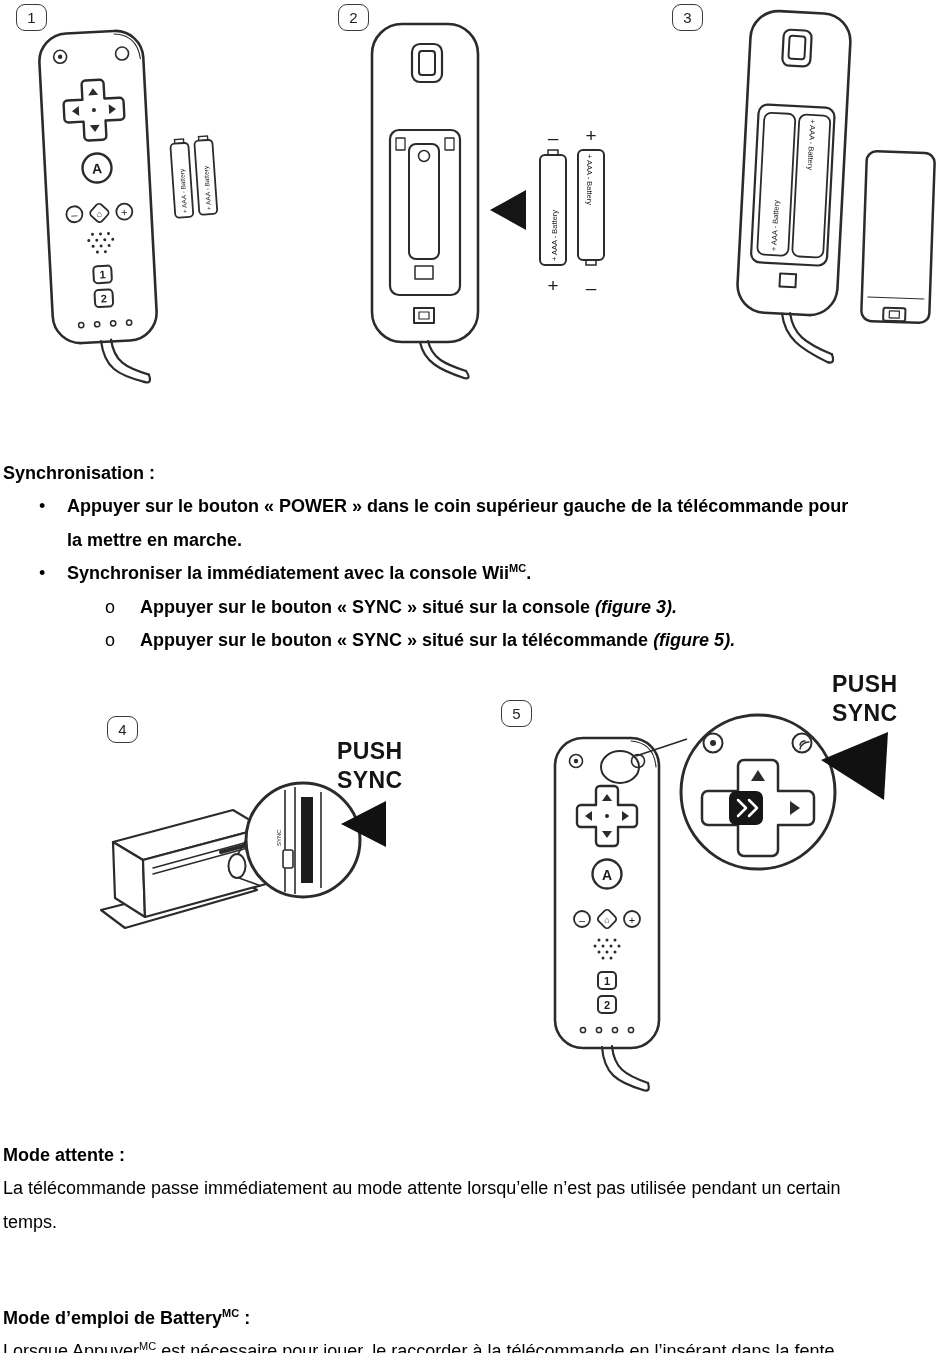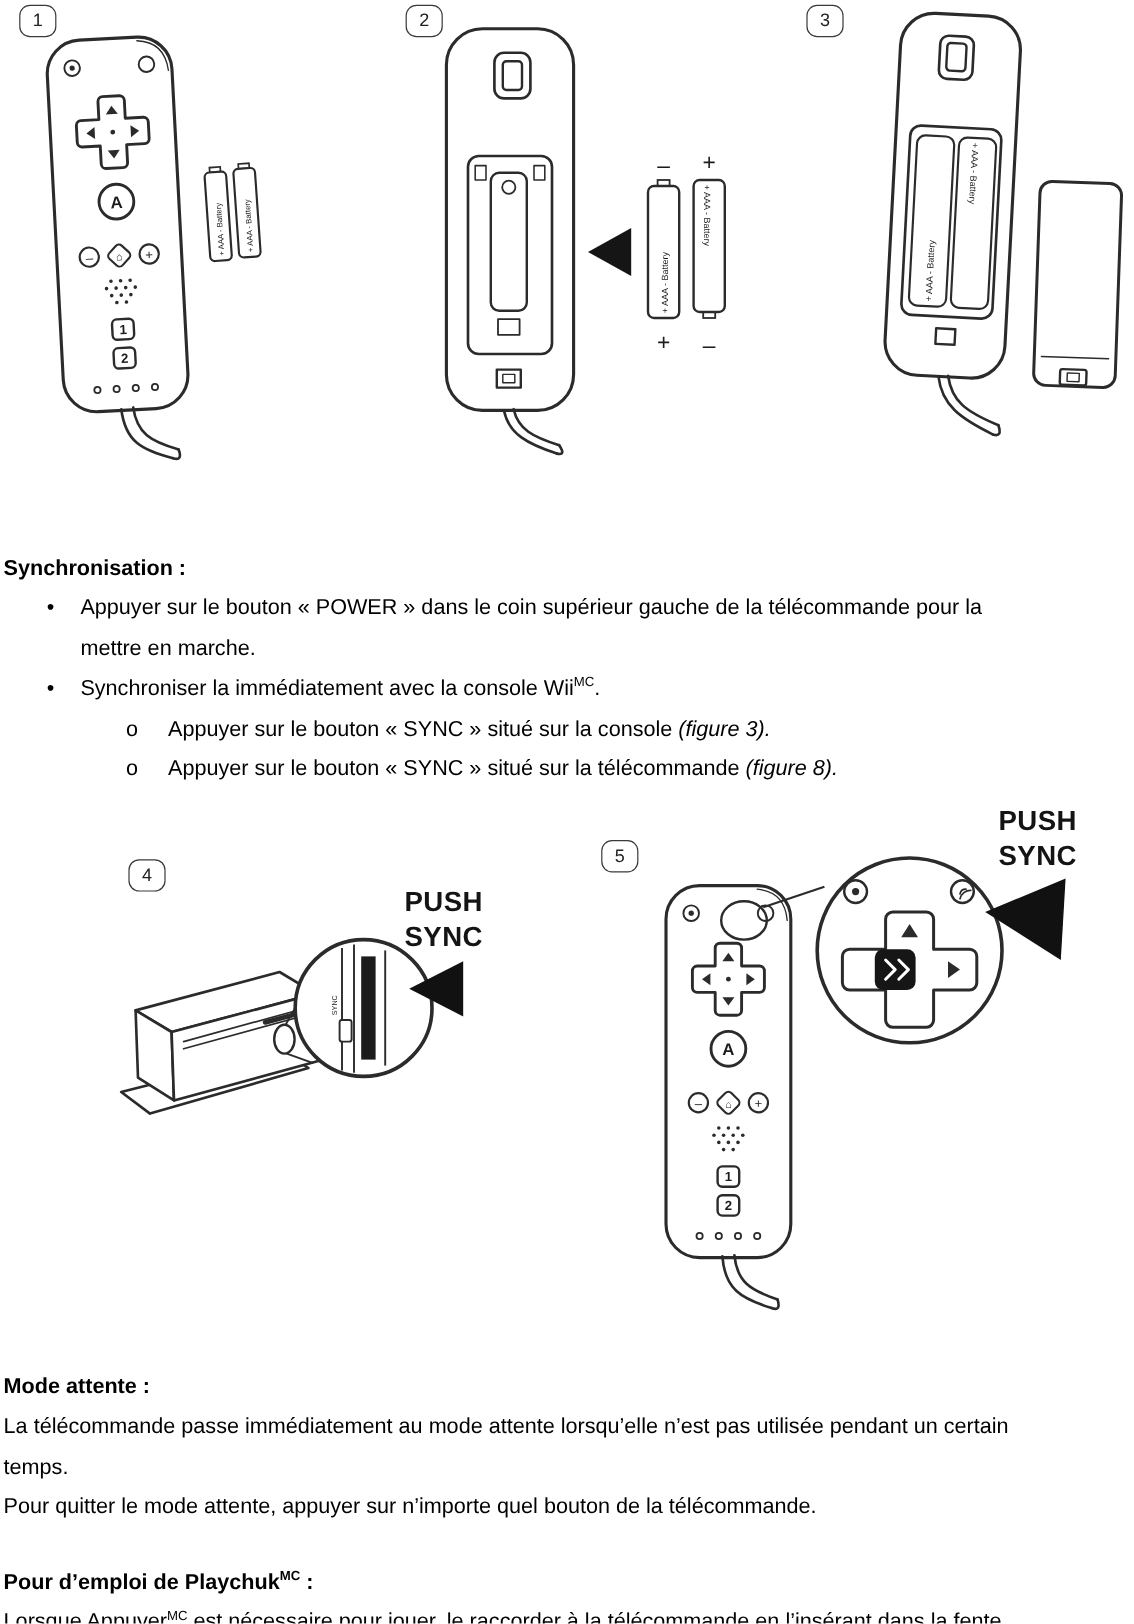--- a/index.html
+++ b/index.html
@@ -19,21 +19,21 @@
   }
   .textblock {
     position:absolute; left:3px; width:846px;
     font-size:18px; line-height:33.4px; color:#000;margin-top:40px;
   }
   .h { font-weight:bold; }
   .bullet-line { display:flex; align-items:flex-start; }
   .marker { flex:none; }
   .mk1 { margin-left:36px; width:28px; }
   .mk2 { margin-left:102px; width:35px; }
-  .txt { flex:1; }
+  .txt { flex:1;font-weight:bold; }
   sup { font-size:11px; vertical-align:super; line-height:0; }
   .it { font-style:italic; }
   .pushsync-svg { font-weight:bold; font-size:23px; letter-spacing:0.4px; fill:#141414; }
 </style>
 </head>
 <body>
 
 <div class="page">
 
   <svg width="0" height="0" style="position:absolute">
@@ -269,28 +269,27 @@
     <div class="bullet-line">
       <span class="marker mk1">•</span>
       <span class="txt"><span>Synchroniser la immédiatement avec la console Wii</span><sup>MC</sup><span>.</span></span>
     </div>
     <div class="bullet-line">
       <span class="marker mk2">o</span>
       <span class="txt"><span>Appuyer sur le bouton « SYNC » situé sur la console </span><span class="it">(figure 3).</span></span>
     </div>
     <div class="bullet-line">
       <span class="marker mk2">o</span>
-      <span class="txt"><span>Appuyer sur le bouton « SYNC » situé sur la télécommande </span><span class="it">(figure 8).</span></span>
+      <span class="txt"><span>Appuyer sur le bouton « SYNC » situé sur la télécommande </span><span class="it">(figure 5).</span></span>
     </div>
   </div>
 
   <div class="textblock" style="top:1099px">
     <div class="h">Mode attente :</div>
     <div>La télécommande passe immédiatement au mode attente lorsqu’elle n’est pas utilisée pendant un certain temps.</div>
-    <div>Pour quitter le mode attente, appuyer sur n’importe quel bouton de la télécommande.</div>
   </div>
 
   <div class="textblock" style="top:1262px">
-    <div class="h"><span>Pour d’emploi de Playchuk</span><sup>MC</sup><span> :</span></div>
+    <div class="h"><span>Mode d’emploi de Battery</span><sup>MC</sup><span> :</span></div>
     <div><span>Lorsque Appuyer</span><sup>MC</sup><span> est nécessaire pour jouer, le raccorder à la télécommande en l’insérant dans la fente prévue à cet effet </span><span class="it">(figures 6 et 7).</span></div>
   </div>
 
 </div>
 
 </body></html>

